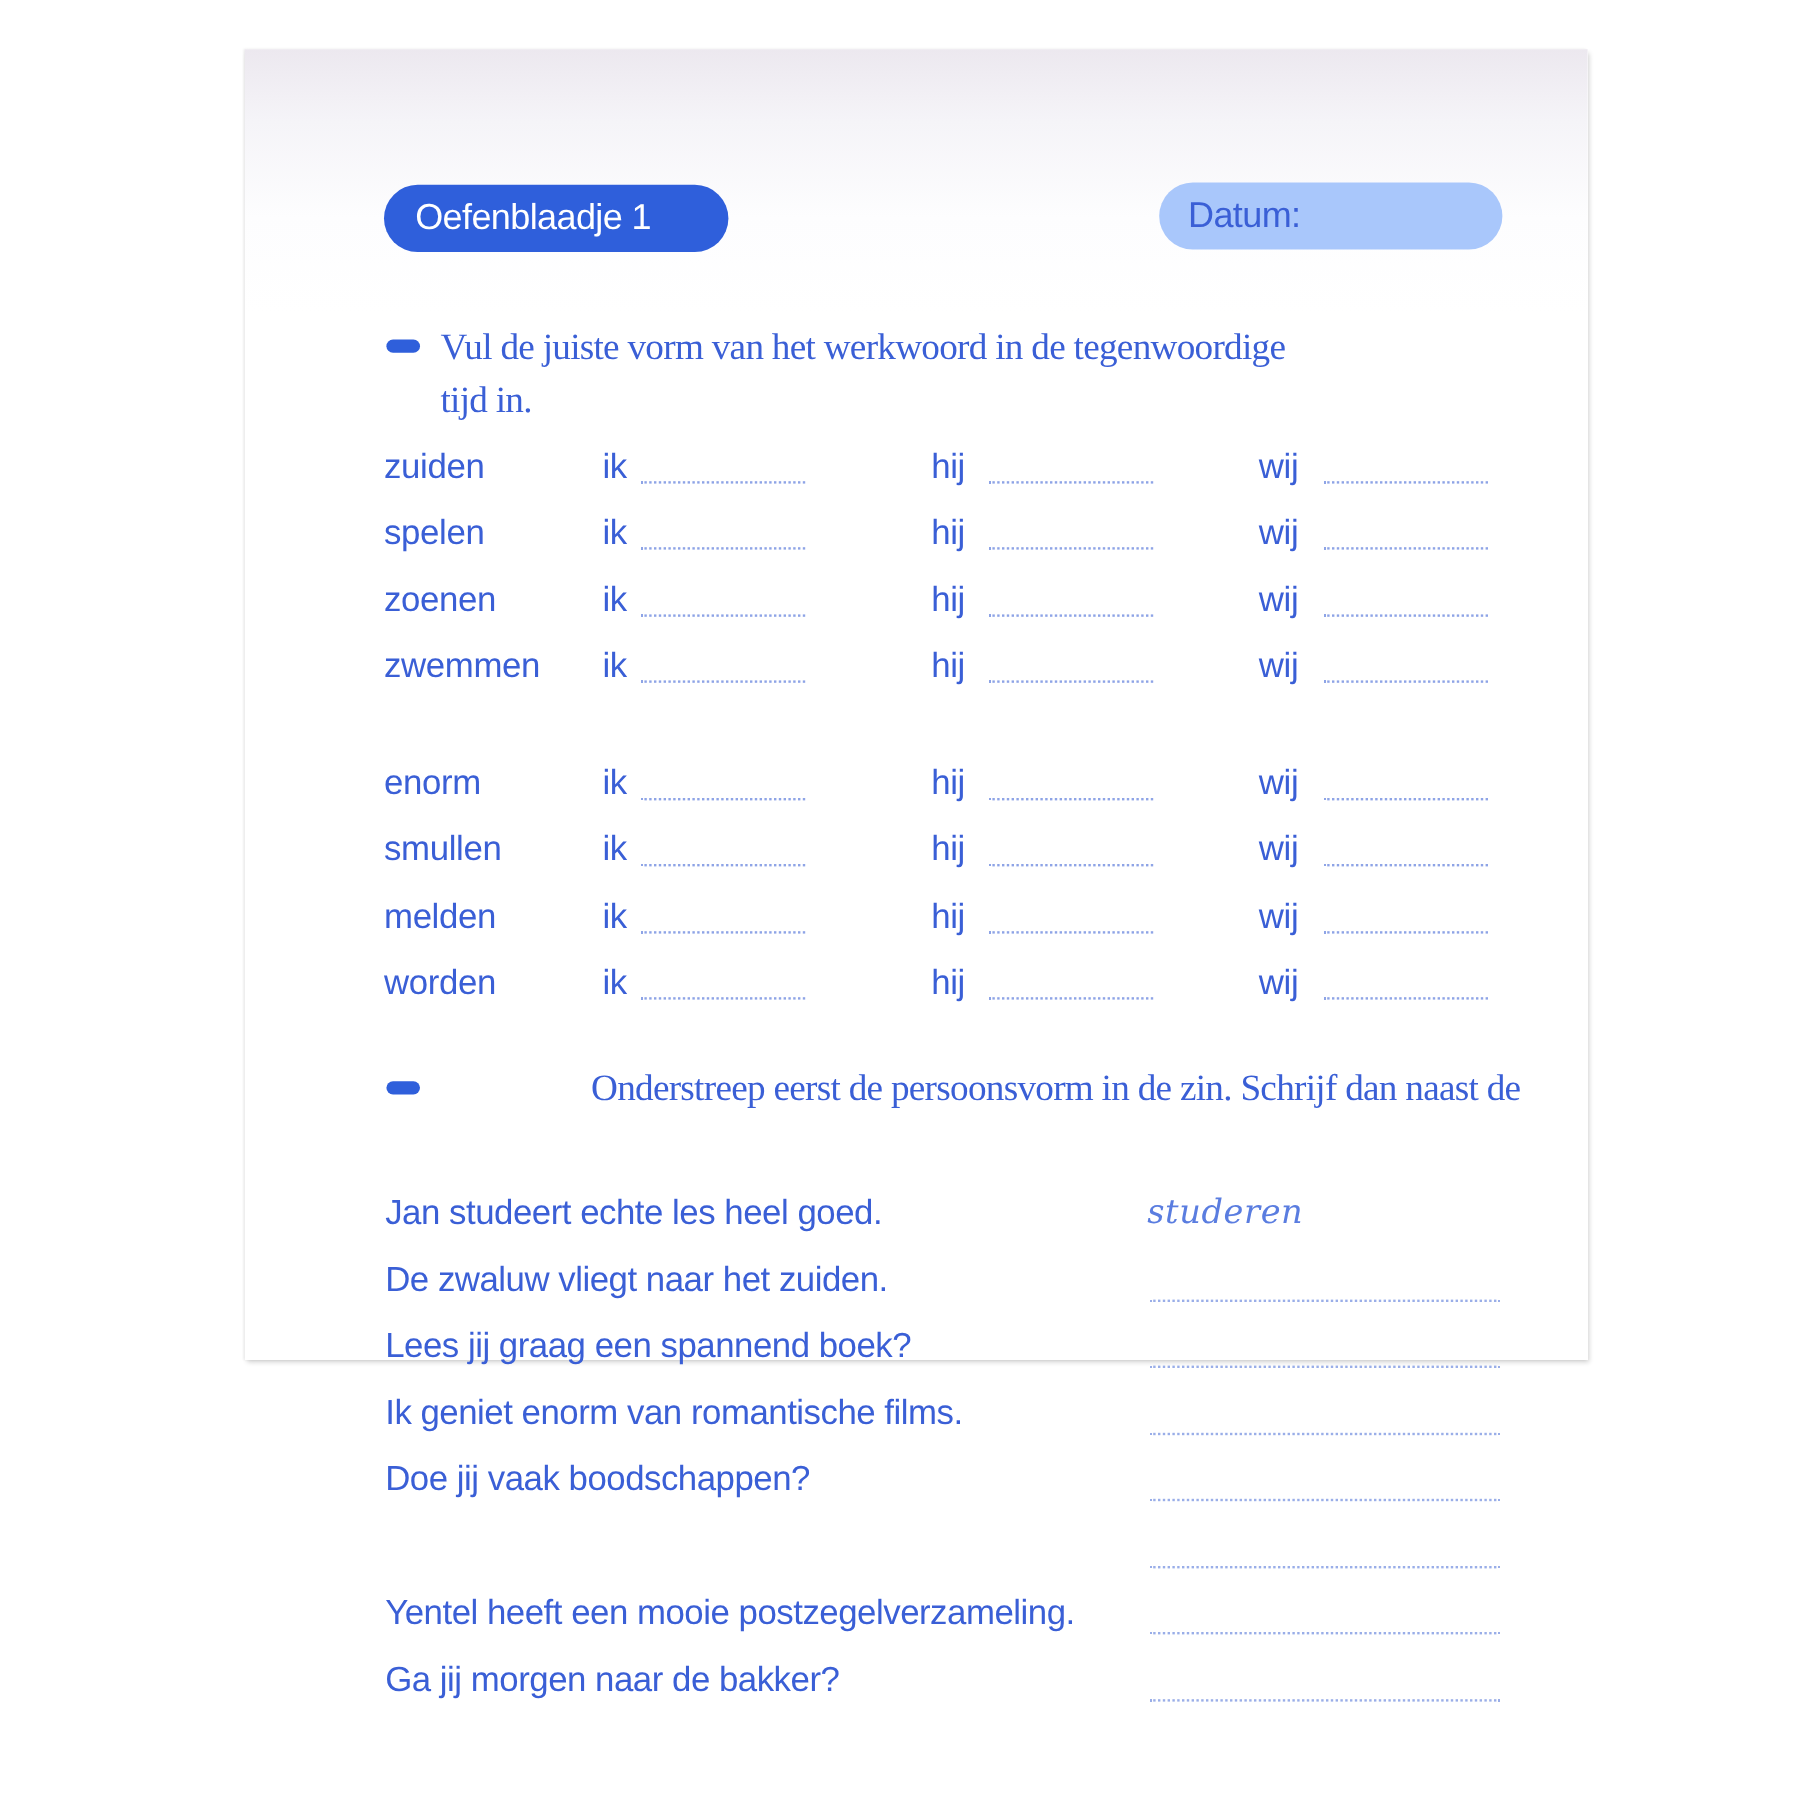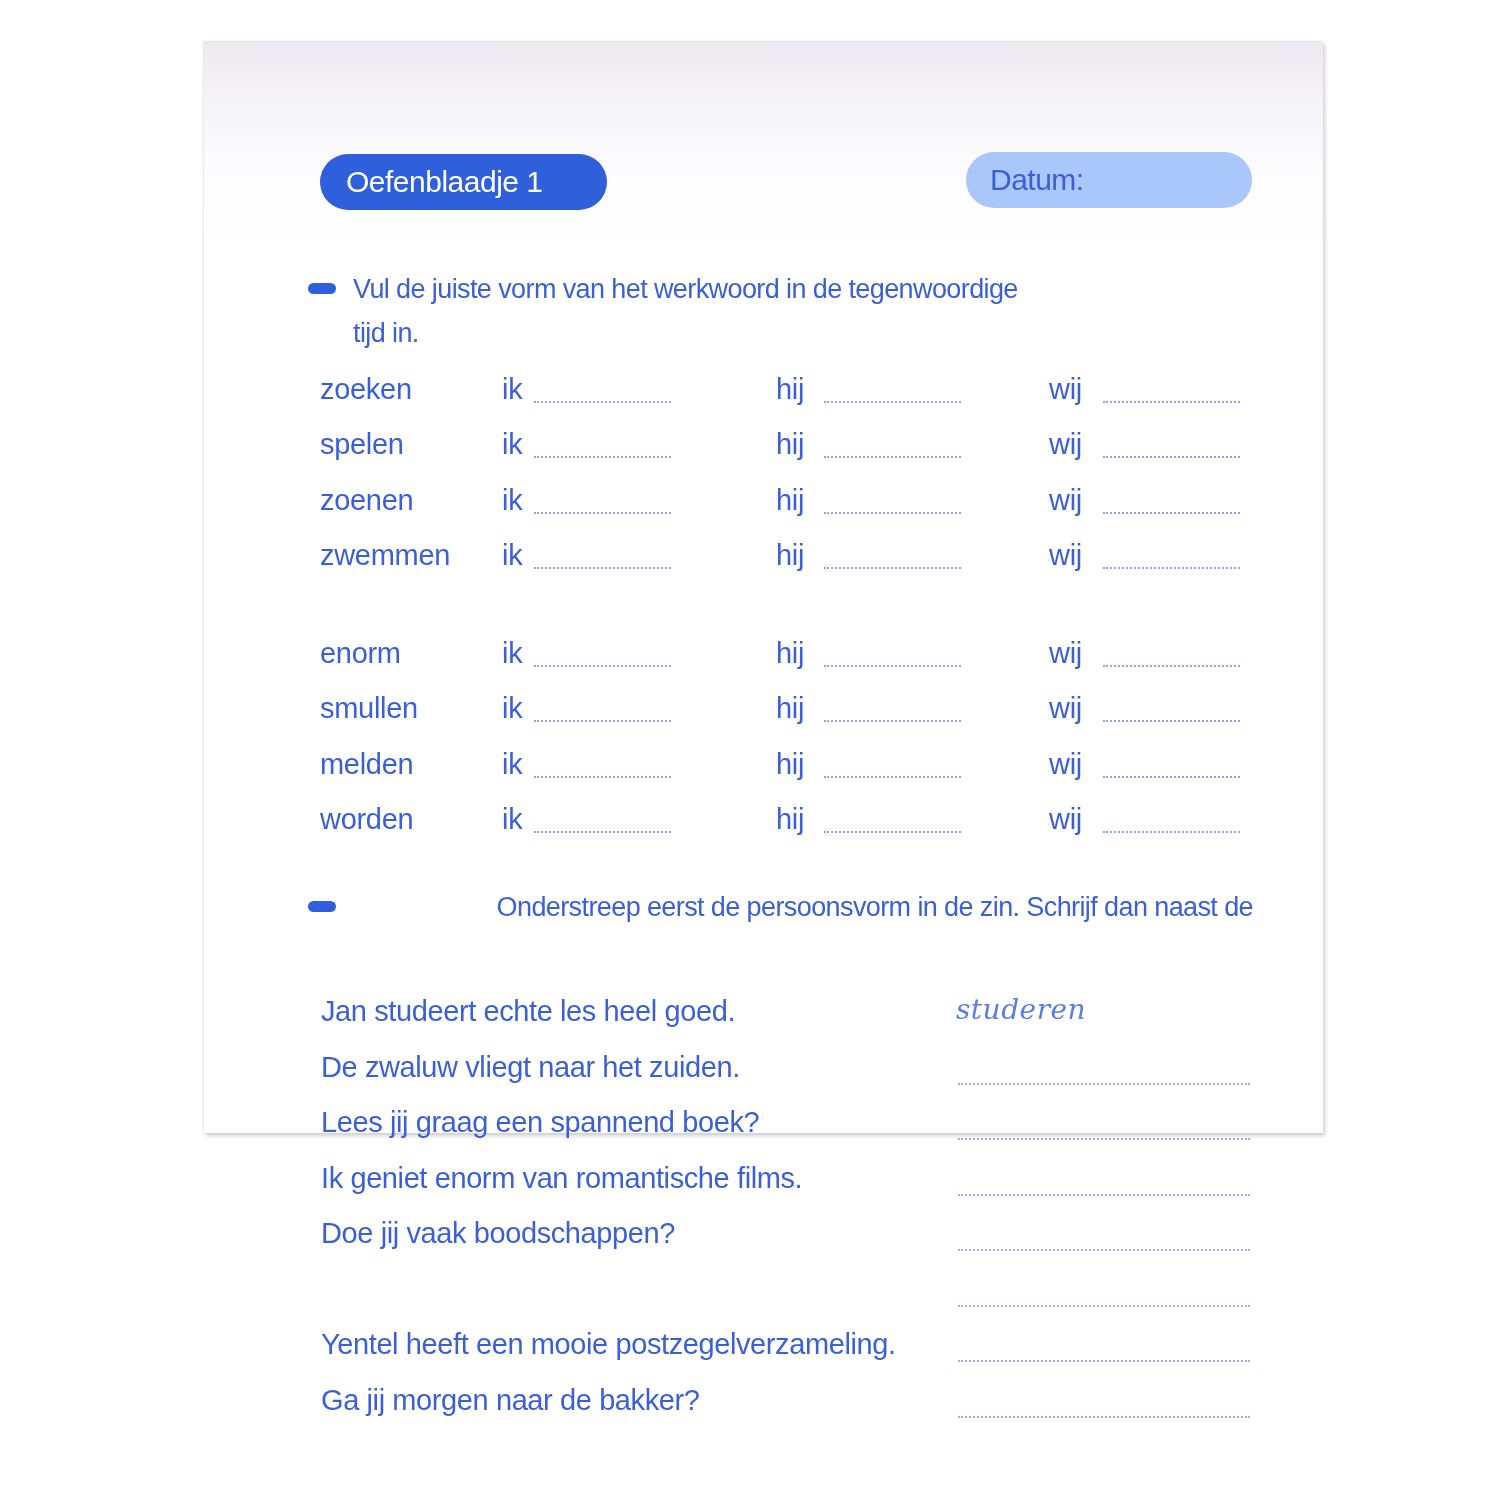--- a/index.html
+++ b/index.html
@@ -19,22 +19,23 @@
     font-size:30px; line-height:56px; padding-left:26px; box-sizing:border-box;
     letter-spacing:-0.5px;
   }
   .date-pill {
     position:absolute; left:762px; top:111px; width:286px; height:56px;
     background:#a9c7fb; border-radius:28px; color:#3a5fd6;
     font-size:30px; line-height:56px; padding-left:24px; box-sizing:border-box;
     letter-spacing:-0.5px;
   }
   .instr {
-    position:absolute; left:104px; font-size:27px; line-height:44px; color:#3a5fd6;
+    position:absolute; left:118px; font-size:31px; line-height:44px; color:#3a5fd6;
     letter-spacing:-0.6px;
+    font-family:Liberation Serif, serif;
   }
   .instr .bullet {
     position:absolute; left:0; top:16px; width:28px; height:11px; background:#2f5fdb; border-radius:6px;
   }
   .instr .text { position:absolute; left:45px; top:0; width:900px; }
   .verb-row { position:absolute; left:0; width:1119px; height:40px; font-size:29px; color:#3a5fd6; letter-spacing:-0.3px; }
   .verb-row .inf { position:absolute; left:116px; top:0; }
   .verb-row .pron { position:absolute; top:0; }
   .verb-row .dots {
     position:absolute; top:28px; height:0; border-bottom:2.5px dotted #8ea4e6;
@@ -59,21 +60,21 @@
   <div class="instr" style="top:226px; height:90px; width:960px;">
     <span class="bullet"></span>
     <div class="text">
       <div>Vul de juiste vorm van het werkwoord in de tegenwoordige</div>
       <div>tijd in.</div>
     </div>
   </div>
 
   <div id="verb-rows">
       <div class="verb-row" style="top: 332px;">
-        <span class="inf">zoeken</span>
+        <span class="inf">zuiden</span>
         <span class="pron" style="left:298px">ik</span>
         <span class="dots" style="left:330px;width:137px"></span>
         <span class="pron" style="left:572px">hij</span>
         <span class="dots" style="left:620px;width:137px"></span>
         <span class="pron" style="left:845px">wij</span>
         <span class="dots" style="left:899px;width:137px"></span>
       </div>
       <div class="verb-row" style="top: 387px;">
         <span class="inf">spelen</span>
         <span class="pron" style="left:298px">ik</span>

